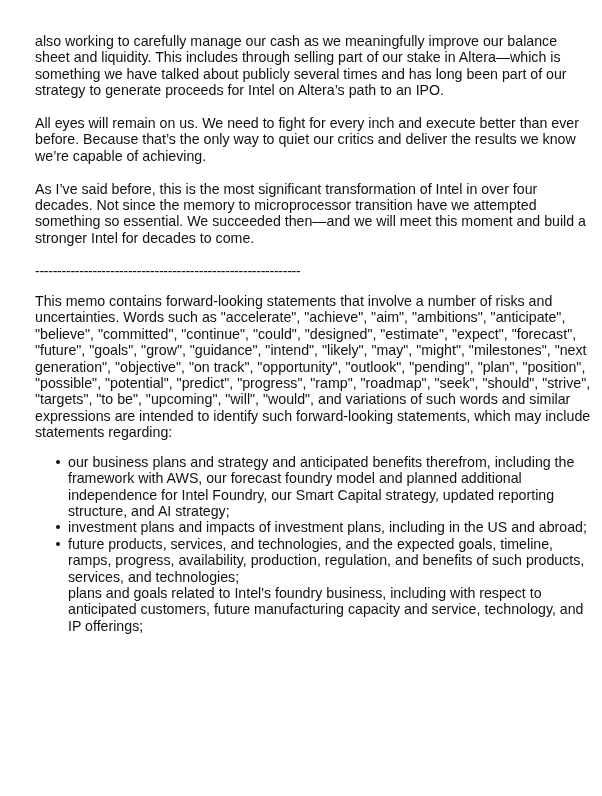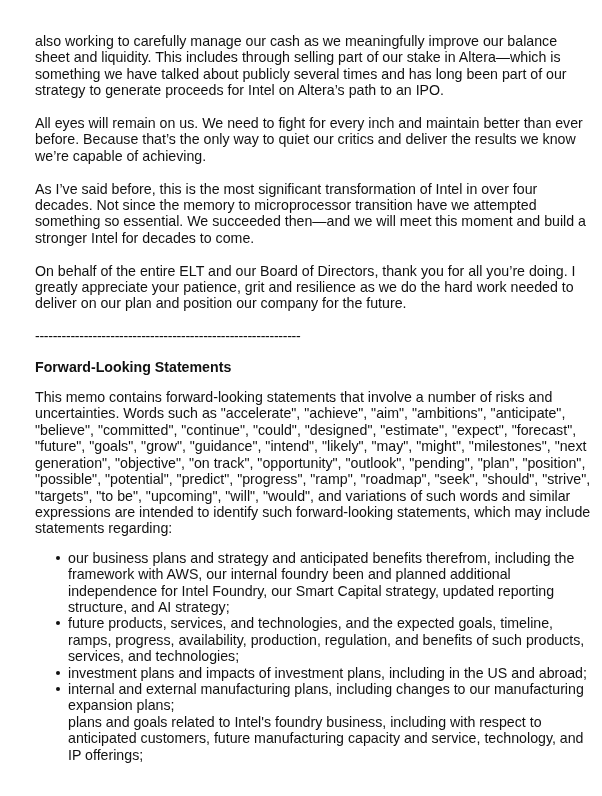--- a/index.html
+++ b/index.html
@@ -18,43 +18,37 @@
     ul.bullets li .dot {
       position: absolute; left: -12px; top: 6px;
       width: 4px; height: 4px; border-radius: 50%; background: #111;
     }
   </style>
 </head>
 <body>
 
 <div class="page">
   <p>also working to carefully manage our cash as we meaningfully improve our balance sheet and liquidity. This includes through selling part of our stake in Altera—which is something we have talked about publicly several times and has long been part of our strategy to generate proceeds for Intel on Altera’s path to an IPO.</p>
-  <p>All eyes will remain on us. We need to fight for every inch and maintain better than ever before. Because that’s the only way to quiet our critics and deliver the results we know we’re capable of achieving.</p>
+  <p>All eyes will remain on us. We need to fight for every inch and execute better than ever before. Because that’s the only way to quiet our critics and deliver the results we know we’re capable of achieving.</p>
   <p>As I’ve said before, this is the most significant transformation of Intel in over four decades. Not since the memory to microprocessor transition have we attempted something so essential. We succeeded then—and we will meet this moment and build a stronger Intel for decades to come.</p>
-  <p>On behalf of the entire ELT and our Board of Directors, thank you for all you’re doing. I greatly appreciate your patience, grit and resilience as we do the hard work needed to deliver on our plan and position our company for the future.</p>
   <div class="rule">------------------------------------------------------------</div>
 
-  <div class="heading">Forward-Looking Statements</div>
   <p style="margin-bottom:0;">This memo contains forward-looking statements that involve a number of risks and uncertainties. Words such as "accelerate", "achieve", "aim", "ambitions", "anticipate", "believe", "committed", "continue", "could", "designed", "estimate", "expect", "forecast", "future", "goals", "grow", "guidance", "intend", "likely", "may", "might", "milestones", "next generation", "objective", "on track", "opportunity", "outlook", "pending", "plan", "position", "possible", "potential", "predict", "progress", "ramp", "roadmap", "seek", "should", "strive", "targets", "to be", "upcoming", "will", "would", and variations of such words and similar expressions are intended to identify such forward-looking statements, which may include statements regarding:</p>
 
   <ul class="bullets">
     <li>
       <span class="dot"></span>
-      <span>our business plans and strategy and anticipated benefits therefrom, including the framework with AWS, our internal foundry been and planned additional independence for Intel Foundry, our Smart Capital strategy, updated reporting structure, and AI strategy;</span>
-    </li>
-    <li>
-      <span class="dot"></span>
-      <span>future products, services, and technologies, and the expected goals, timeline, ramps, progress, availability, production, regulation, and benefits of such products, services, and technologies;</span>
+      <span>our business plans and strategy and anticipated benefits therefrom, including the framework with AWS, our forecast foundry model and planned additional independence for Intel Foundry, our Smart Capital strategy, updated reporting structure, and AI strategy;</span>
     </li>
     <li>
       <span class="dot"></span>
       <span>investment plans and impacts of investment plans, including in the US and abroad;</span>
     </li>
     <li>
       <span class="dot"></span>
-      <span>internal and external manufacturing plans, including changes to our manufacturing expansion plans;</span>
+      <span>future products, services, and technologies, and the expected goals, timeline, ramps, progress, availability, production, regulation, and benefits of such products, services, and technologies;</span>
     </li>
     <li>
       
       <span>plans and goals related to Intel's foundry business, including with respect to anticipated customers, future manufacturing capacity and service, technology, and IP offerings;</span>
     </li>
   </ul>
 </div>
 
 </body></html>

